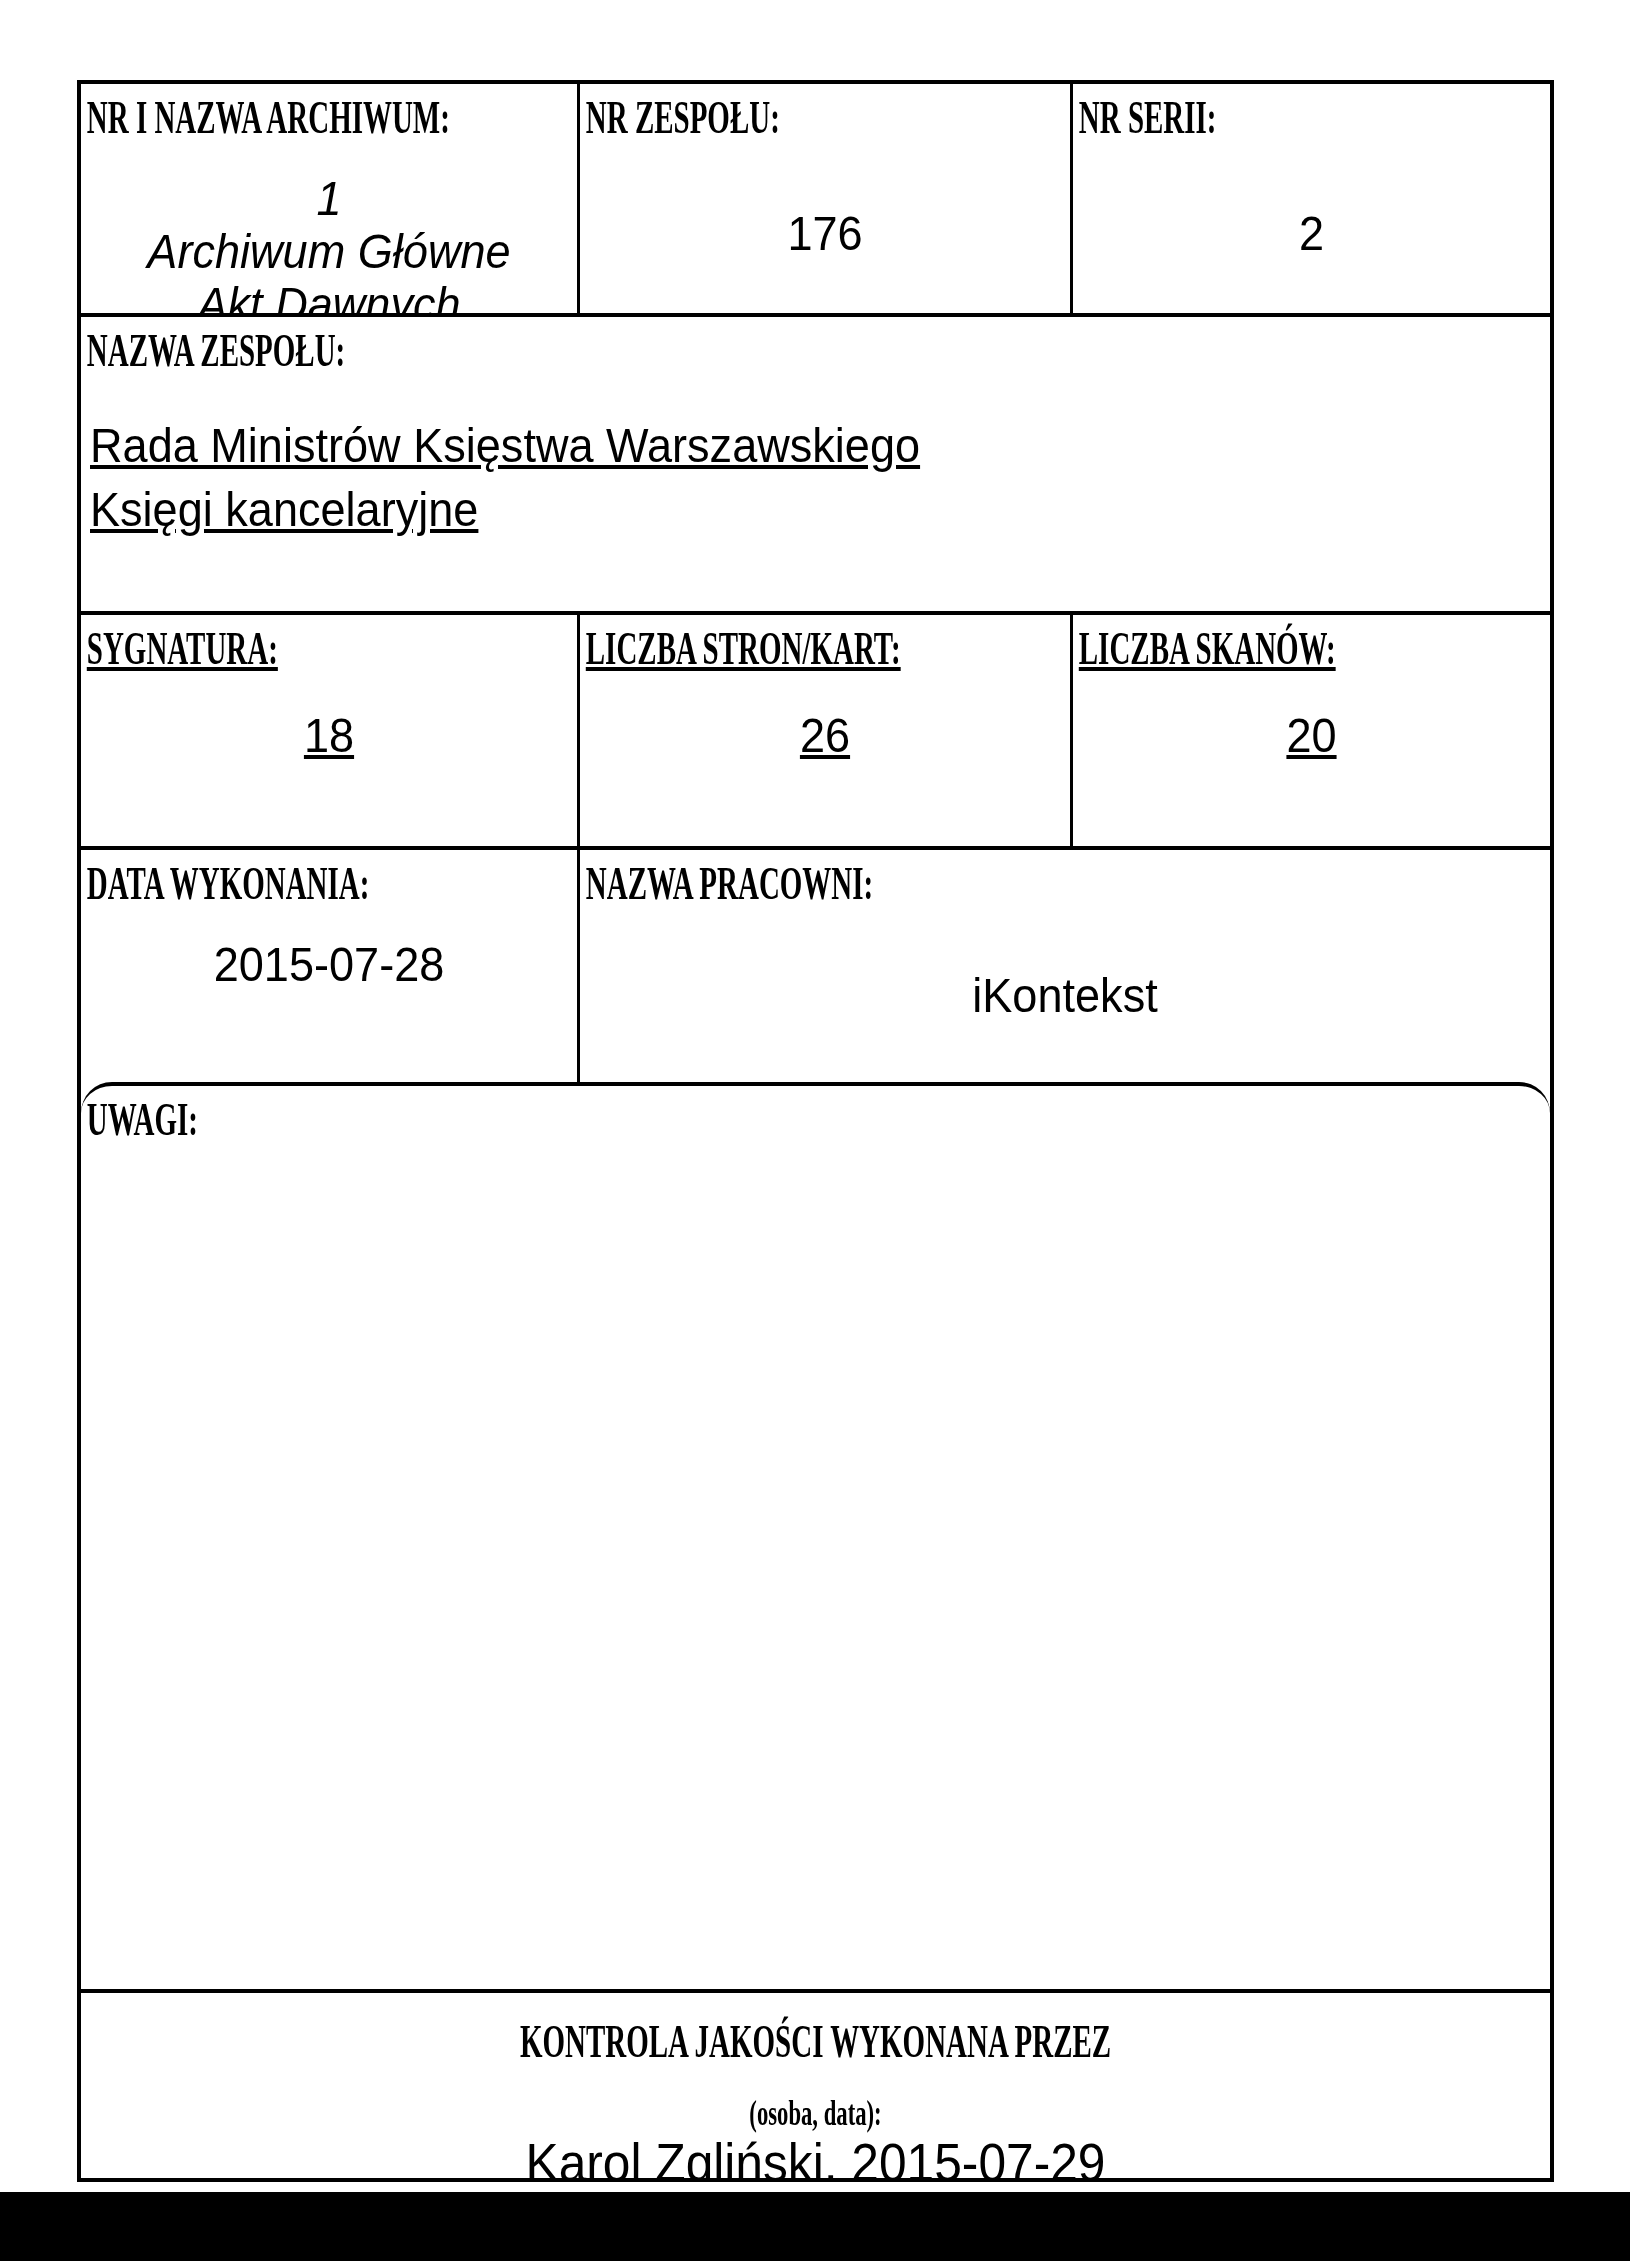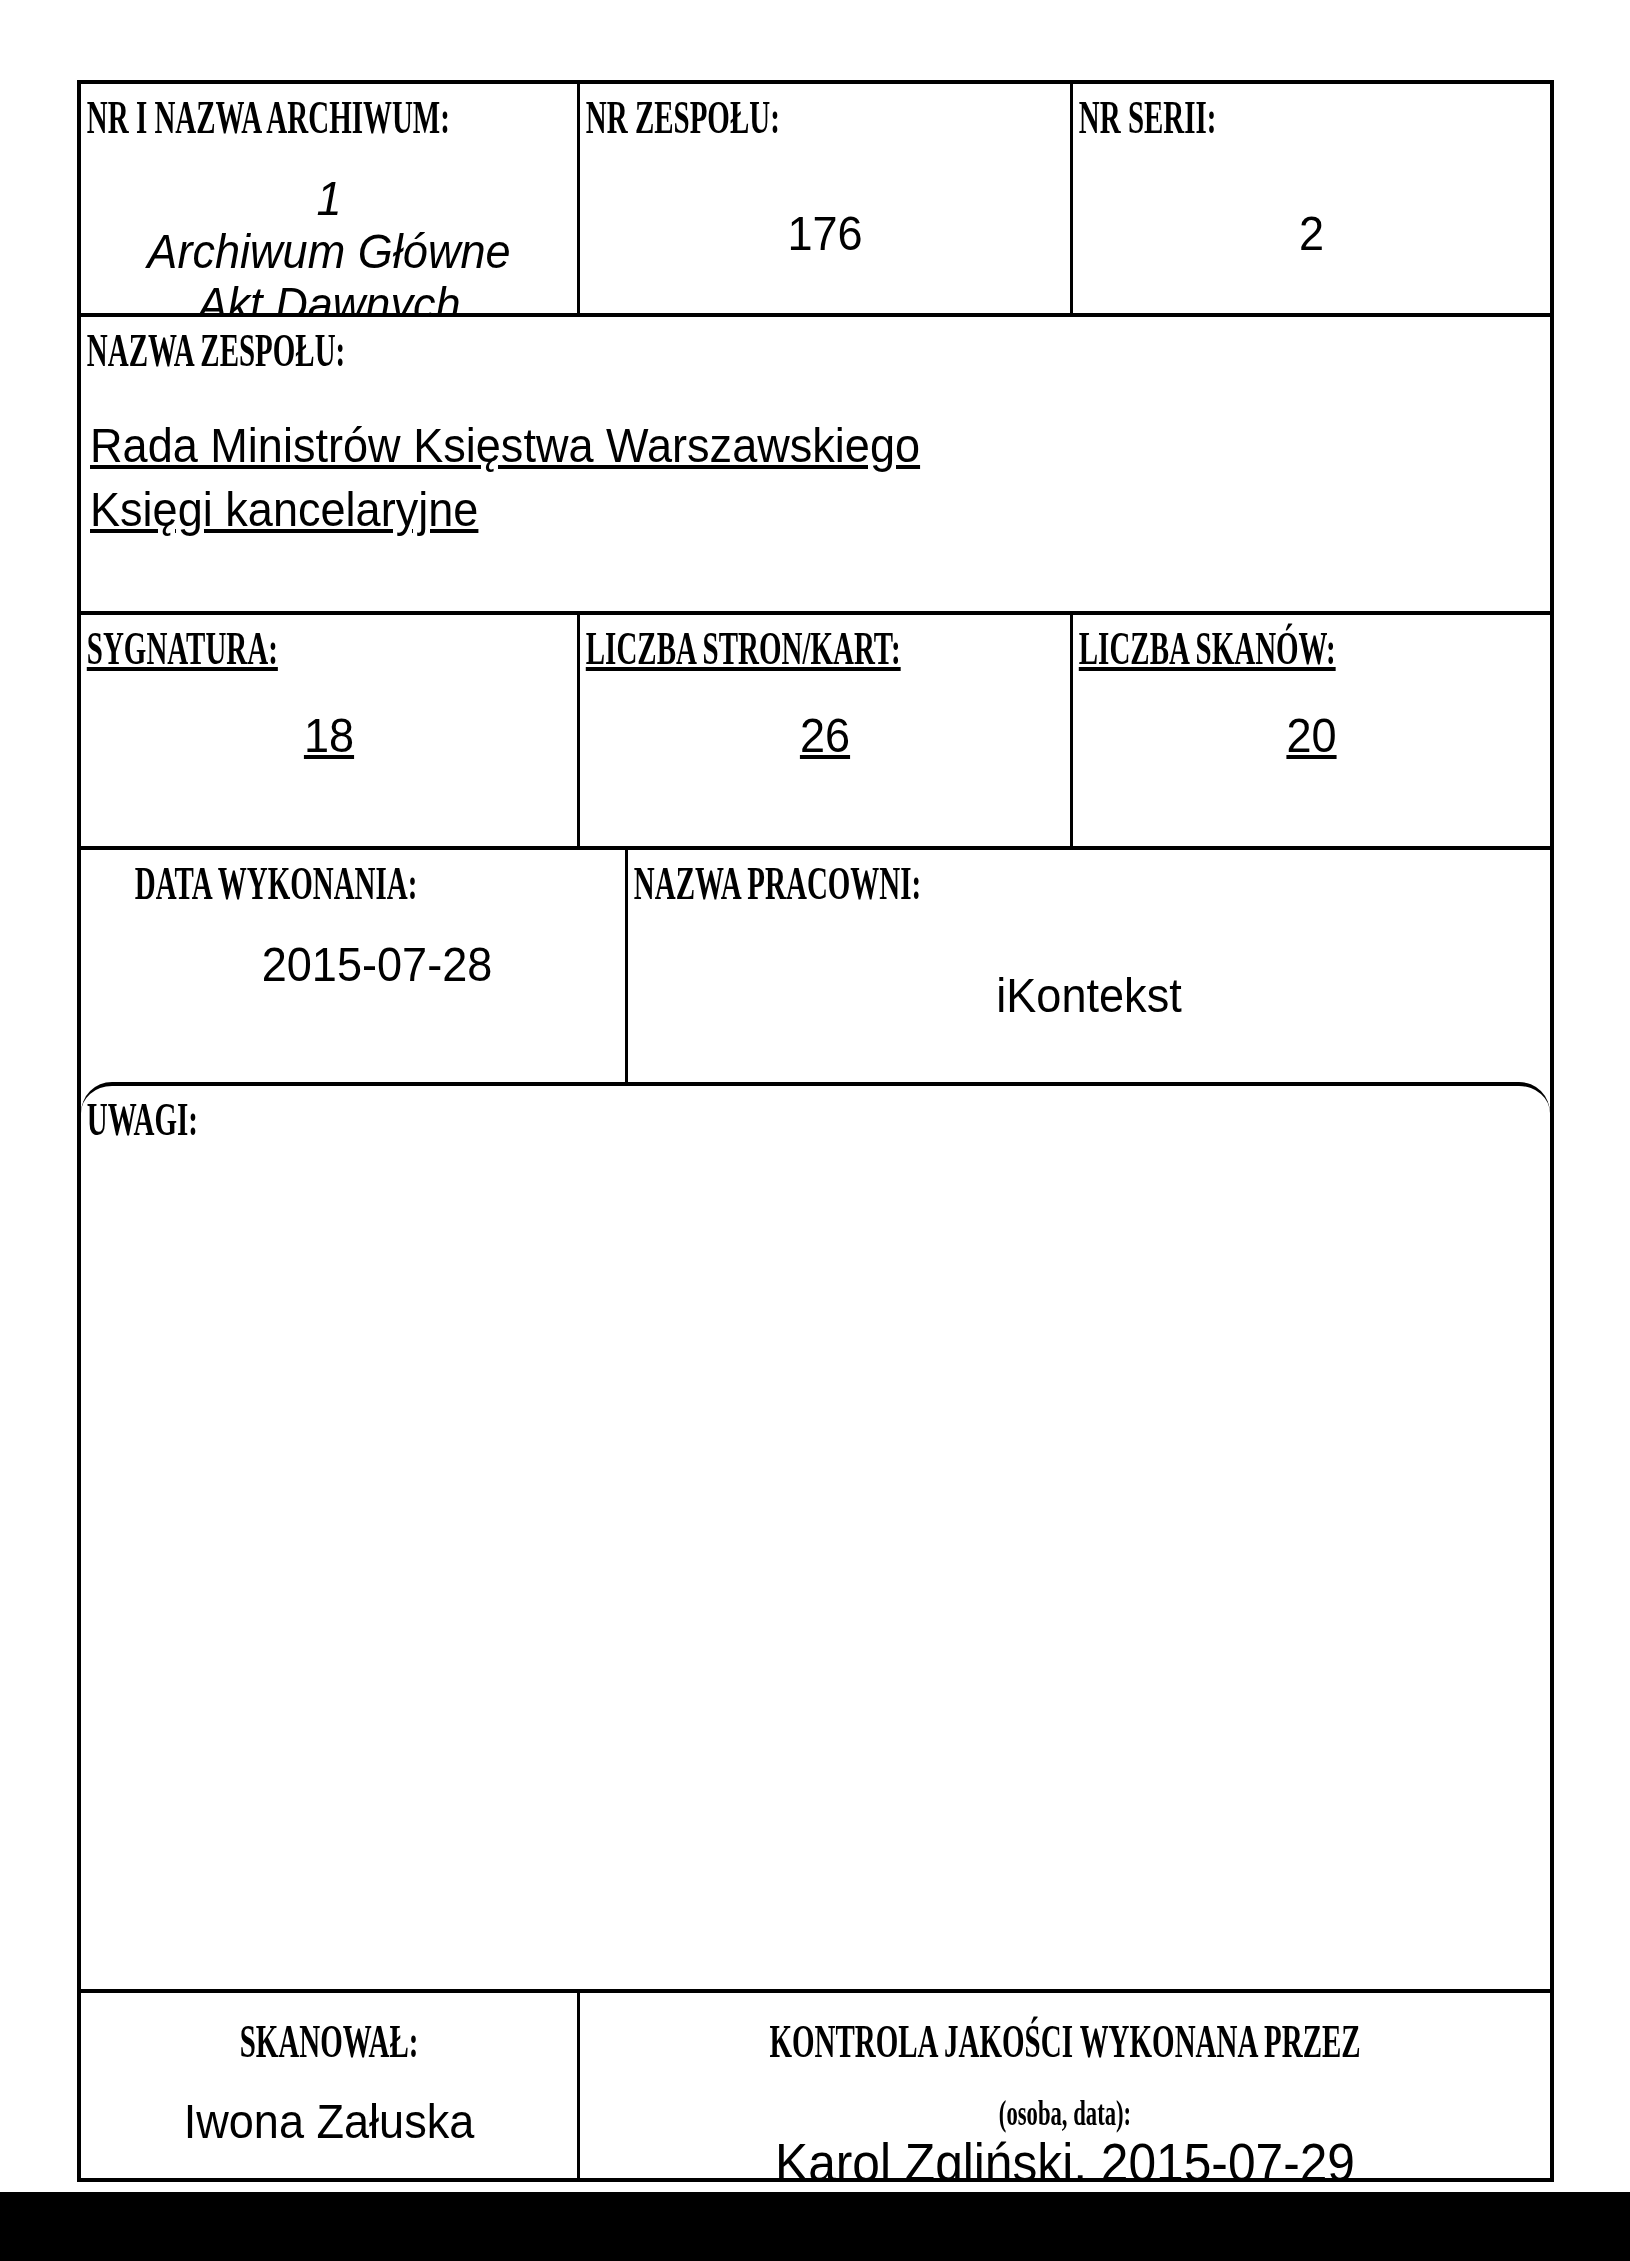--- a/index.html
+++ b/index.html
@@ -18,21 +18,21 @@
     border:4px solid #000;
     box-sizing:border-box;
     display:flex; flex-direction:column;
     background:#fff;
   }
   .row { display:flex; flex-direction:row; box-sizing:border-box; border-top:4.6px solid #000; flex:0 0 auto; }
   .row:first-child { border-top:0; }
   .row-1 { height:229px; }
   .row-2 { height:298px; }
   .row-3 { height:235px;text-decoration:underline; }
-  .row-4 { height:236px;padding-left:48px; }
+  .row-4 { height:236px; }
   .row-5 { flex:1 1 auto;border-radius:31px; }
   .row-6 { height:189px; }
 
   .cell {
     box-sizing:border-box;
     border-left:3.3px solid #000;
     display:flex; flex-direction:column;
     overflow:hidden;
   }
   .cell:first-child { border-left:0; }
@@ -155,24 +155,20 @@
     </div>
 
     <div class="row row-5">
       <div class="cell cgrow">
         <div class="lbl">UWAGI:</div>
         <div class="val left"></div>
       </div>
     </div>
 
     <div class="row row-6">
-      <div class="cell c1">
-        <div class="lbl center">SKANOWAŁ:</div>
-        <div class="val center scanned-val">Iwona Załuska</div>
-      </div>
       <div class="cell cgrow">
         <div class="lbl center">KONTROLA JAKOŚCI WYKONANA PRZEZ</div>
         <div class="lbl center small">(osoba, data):</div>
         <div class="val center qc-val">Karol Zgliński, 2015-07-29</div>
       </div>
     </div>
 
   </div>
 
   <div class="scanner-bar"></div>

